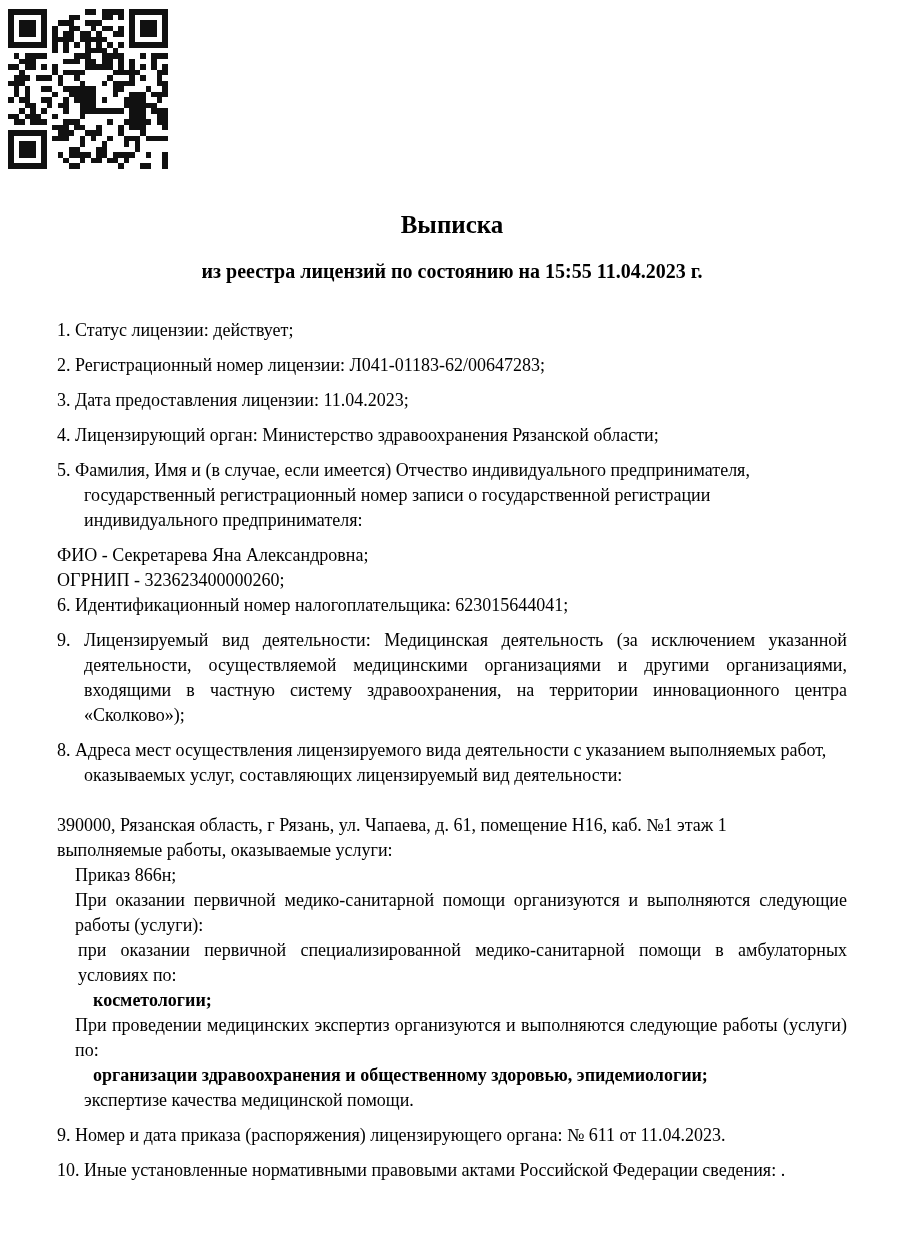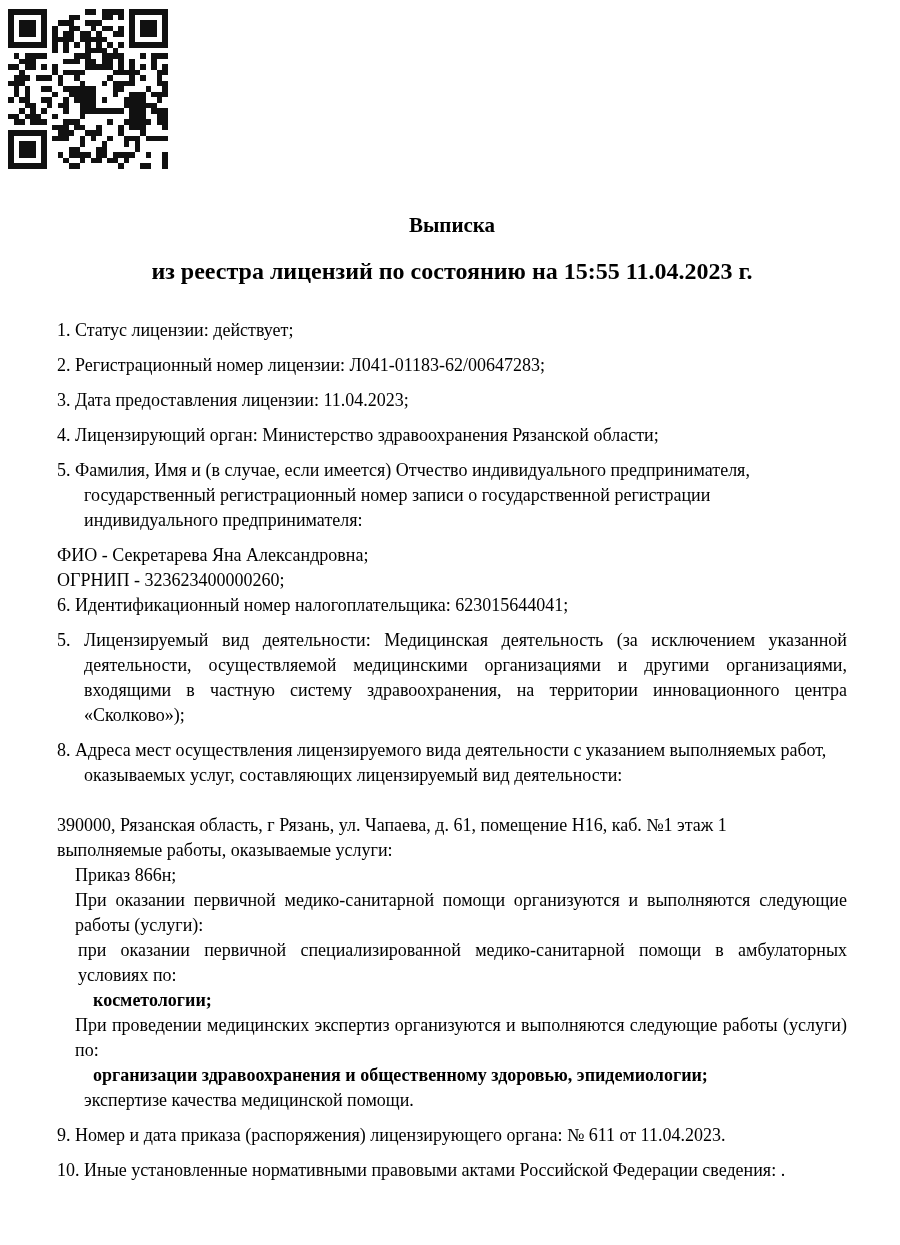--- a/index.html
+++ b/index.html
@@ -9,25 +9,25 @@
     color:#000;
   }
   .page{position:absolute;inset:0;background:#fff;}
   .qr-wrap{position:absolute;top:8px;left:8px;width:160px;height:162px;}
   .qr-wrap svg{display:block;width:160px;height:162px;}
   .content{
     position:absolute;top:212px;left:57px;width:790px;
     font-size:18px;line-height:25px;
   }
   .title{
-    text-align:center;font-weight:bold;font-size:21px;line-height:26px;
+    text-align:center;font-weight:bold;font-size:25px;line-height:26px;
     margin:0 0 20px 0;
   }
   .subtitle{
-    text-align:center;font-weight:bold;font-size:24px;line-height:26px;
+    text-align:center;font-weight:bold;font-size:20px;line-height:26px;
     margin:0 0 34px 0;
   }
   .para{margin:10px 0;}
   .tight{margin:0;}
   .hang{padding-left:27px;text-indent:-27px;}
   .justify{text-align:justify;}
   .ind1{padding-left:18px;}
   .ind1b{padding-left:21px;}
   .ind2{padding-left:27px;}
   .ind3{padding-left:36px;font-weight:bold;}
@@ -52,21 +52,21 @@
     <div class="para hang">1. Статус лицензии: действует;</div>
     <div class="para hang">2. Регистрационный номер лицензии: Л041-01183-62/00647283;</div>
     <div class="para hang">3. Дата предоставления лицензии: 11.04.2023;</div>
     <div class="para hang">4. Лицензирующий орган: Министерство здравоохранения Рязанской области;</div>
     <div class="para hang">5. Фамилия, Имя и (в случае, если имеется) Отчество индивидуального предпринимателя, государственный регистрационный номер записи о государственной регистрации индивидуального предпринимателя:</div>
 
     <div class="para tight" style="margin-top:5px;">ФИО - Секретарева Яна Александровна;</div>
     <div class="tight">ОГРНИП - 323623400000260;</div>
     <div class="tight">6. Идентификационный номер налогоплательщика: 623015644041;</div>
 
-    <div class="para hang justify">5. Лицензируемый вид деятельности: Медицинская деятельность (за исключением указанной деятельности, осуществляемой медицинскими организациями и другими организациями, входящими в частную систему здравоохранения, на территории инновационного центра «Сколково»);</div>
+    <div class="para hang justify">9. Лицензируемый вид деятельности: Медицинская деятельность (за исключением указанной деятельности, осуществляемой медицинскими организациями и другими организациями, входящими в частную систему здравоохранения, на территории инновационного центра «Сколково»);</div>
     <div class="para hang">8. Адреса мест осуществления лицензируемого вида деятельности с указанием выполняемых работ, оказываемых услуг, составляющих лицензируемый вид деятельности:</div>
 
     <div class="para tight nowrap" style="margin-top:25px;">390000, Рязанская область, г Рязань, ул. Чапаева, д. 61, помещение Н16, каб. №1 этаж 1</div>
     <div class="tight">выполняемые работы, оказываемые услуги:</div>
     <div class="tight ind1">Приказ 866н;</div>
     <div class="tight ind1 justify">При оказании первичной медико-санитарной помощи организуются и выполняются следующие работы (услуги):</div>
     <div class="tight ind1b justify">при оказании первичной специализированной медико-санитарной помощи в амбулаторных условиях по:</div>
     <div class="tight ind3">косметологии;</div>
     <div class="tight ind1 justify">При проведении медицинских экспертиз организуются и выполняются следующие работы (услуги) по:</div>
     <div class="tight ind3">организации здравоохранения и общественному здоровью, эпидемиологии;</div>

